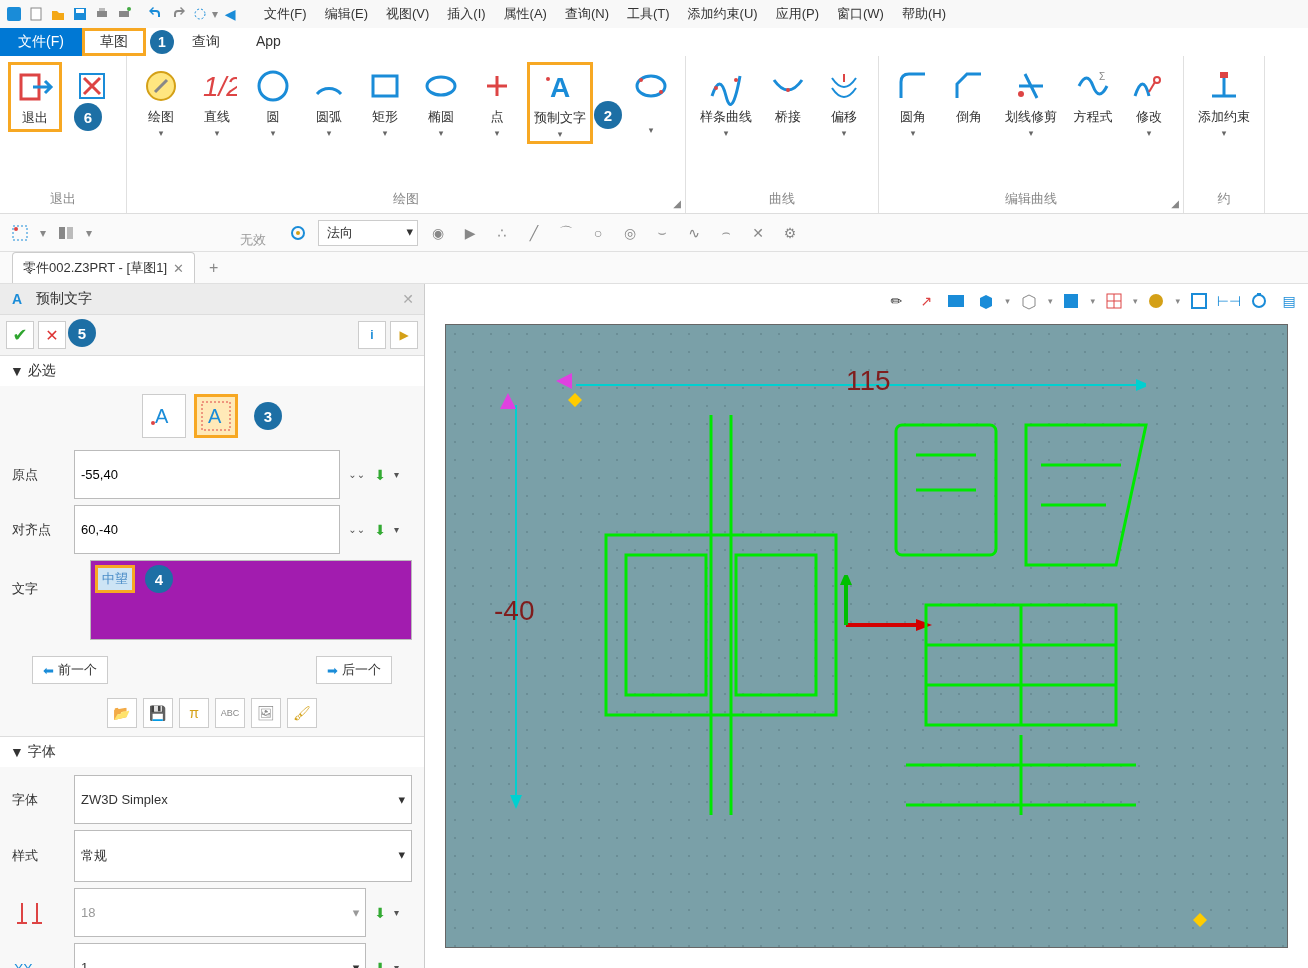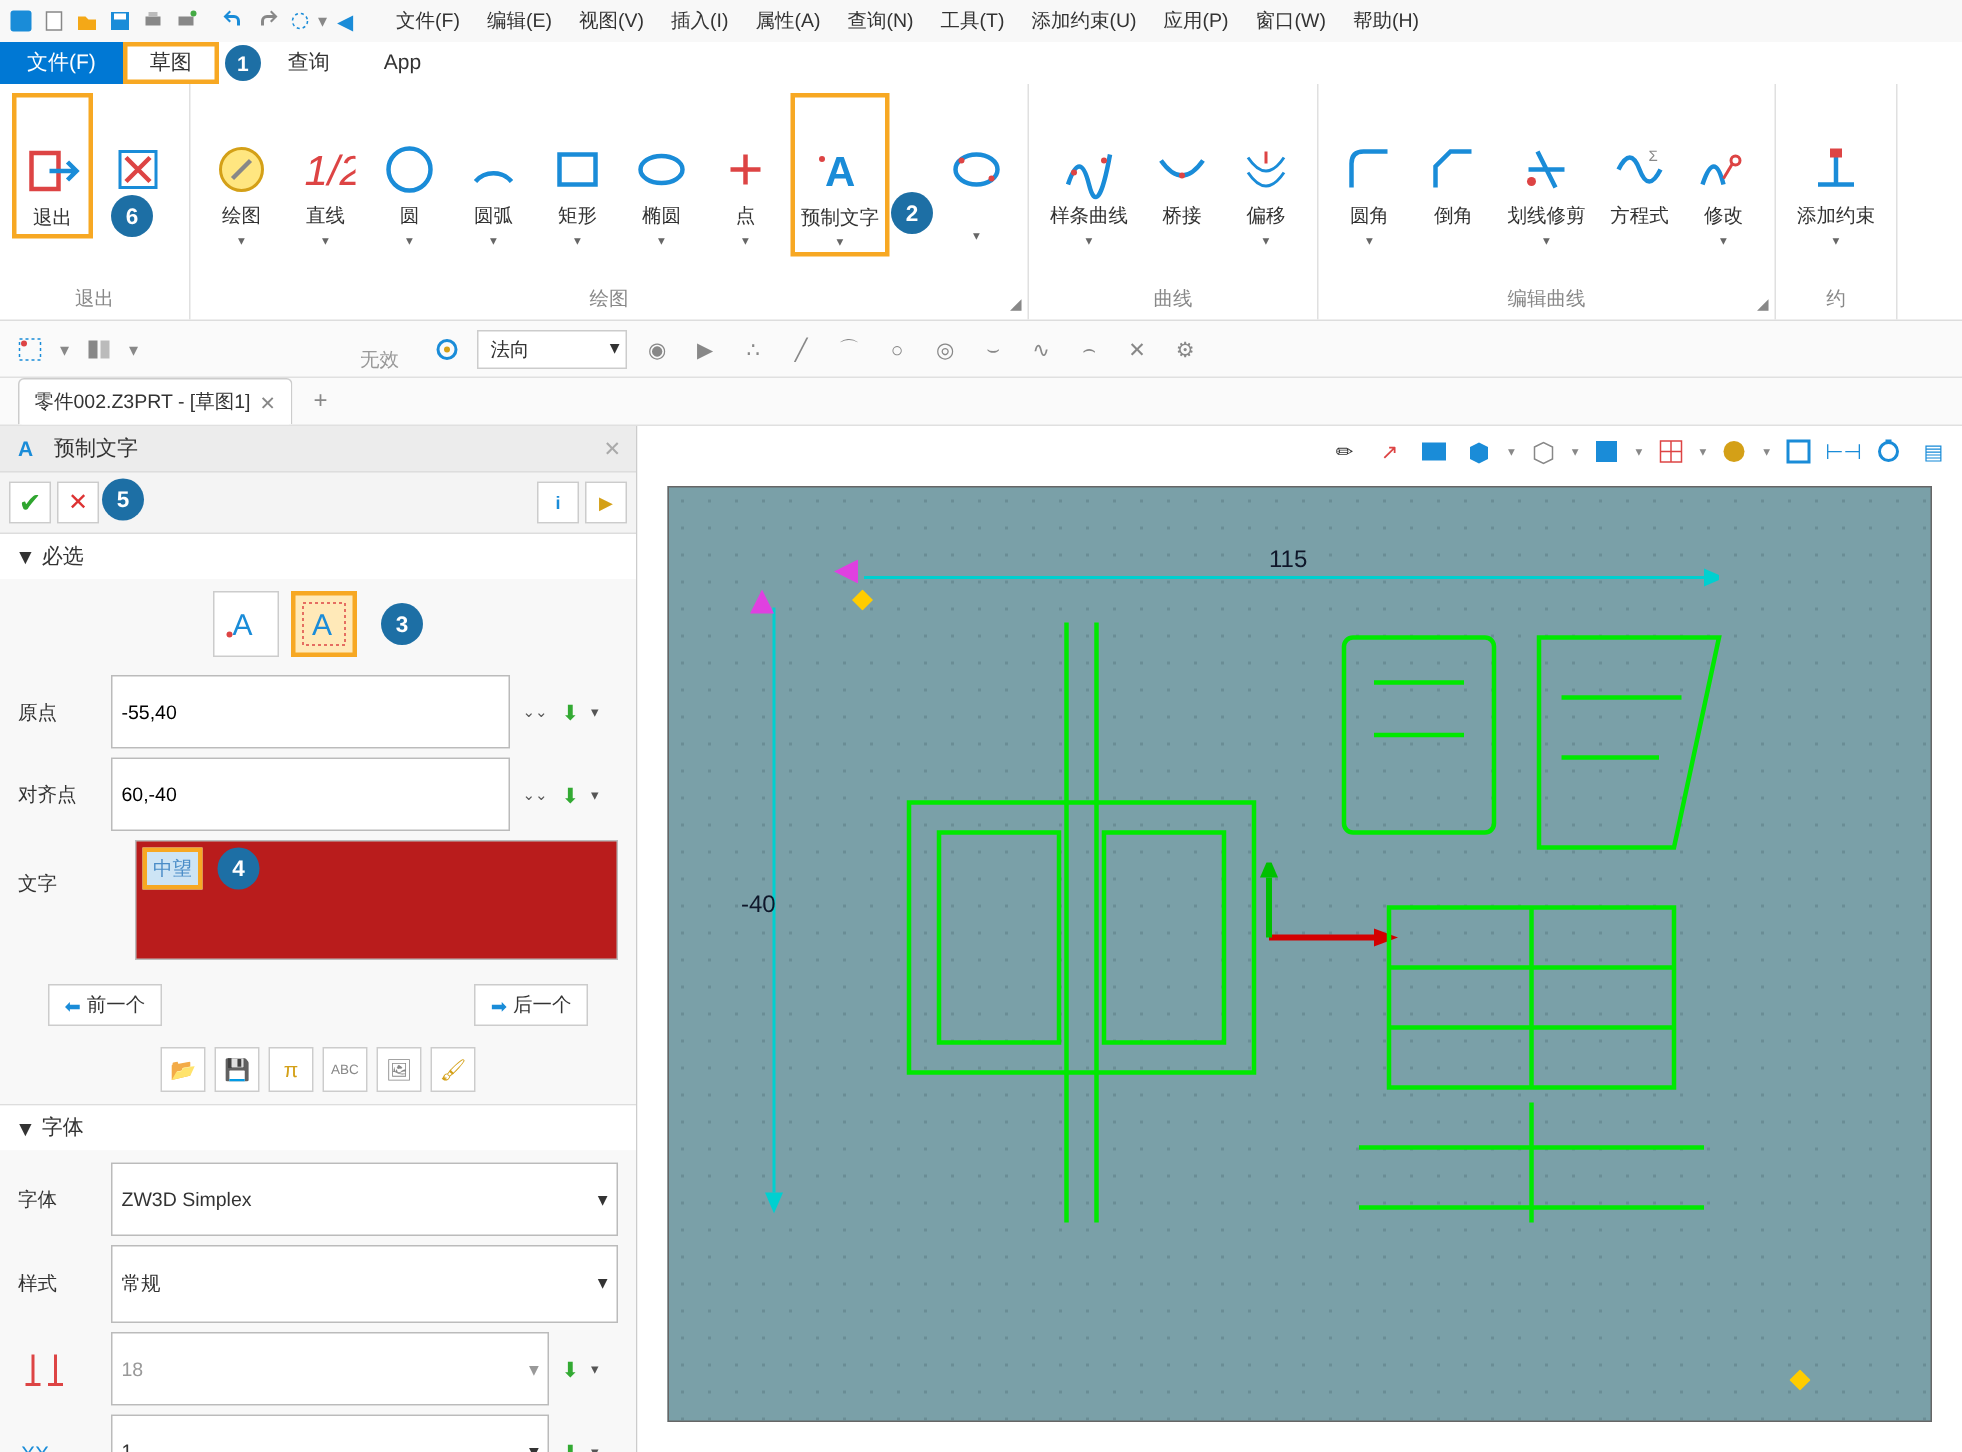--- a/index.html
+++ b/index.html
@@ -15,21 +15,21 @@
 .tabbar .tab { padding: 5px 18px; font-size: 14px; cursor: pointer; }
 .tabbar .tab.active { background: #0078d4; color: #fff; }
 .tabbar .tab.highlight { border: 3px solid #f7a823; padding: 2px 15px; }
 .tabbar .circle-num { width: 24px; height: 24px; border-radius: 50%; background: #1d6fa5; color: #fff; display: inline-flex; align-items: center; justify-content: center; font-size: 14px; font-weight: bold; margin-left: 4px; align-self: center; }
 
 
 .ribbon { height: 158px; background: #fff; border-bottom: 1px solid #ddd; display: flex; }
 .ribbon-group { border-right: 1px solid #e0e0e0; display: flex; flex-direction: column; padding: 6px 8px 2px; position: relative; }
 .ribbon-group .group-items { display: flex; gap: 4px; flex: 1; align-items: flex-start; }
 .ribbon-btn { display: flex; flex-direction: column; align-items: center; gap: 2px; padding: 4px 6px; min-width: 44px; cursor: pointer; position: relative; }
-.ribbon-btn .big-icon { width: 40px; height: 40px; display: flex; align-items: center; justify-content: center; margin-top: 27px; }
+.ribbon-btn .big-icon { width: 40px; height: 40px; display: flex; align-items: center; justify-content: center; }
 .ribbon-btn .btn-label { font-size: 13px; text-align: center; }
 .ribbon-btn .dd-arrow { font-size: 9px; color: #666; }
 .ribbon-group .group-label { text-align: center; font-size: 13px; color: #888; padding: 3px 0; }
 .ribbon-group .launcher { position: absolute; right: 4px; bottom: 4px; font-size: 10px; color: #888; }
 .highlight-box { border: 3px solid #f7a823; }
 .circle-num-abs { position: absolute; width: 28px; height: 28px; border-radius: 50%; background: #1d6fa5; color: #fff; display: flex; align-items: center; justify-content: center; font-size: 15px; font-weight: bold; z-index: 10; }
 
 
 .toolbar2 { height: 38px; background: #fafafa; border-bottom: 1px solid #e0e0e0; display: flex; align-items: center; padding: 0 8px; gap: 8px; }
 .toolbar2 .tb-icon { width: 24px; height: 24px; display: flex; align-items: center; justify-content: center; font-size: 14px; cursor: pointer; }
@@ -59,34 +59,34 @@
 .mode-row { display: flex; justify-content: center; gap: 8px; margin-bottom: 12px; align-items: center; }
 .mode-btn { width: 44px; height: 44px; border: 1px solid #ccc; background: #fff; display: flex; align-items: center; justify-content: center; cursor: pointer; }
 .mode-btn.hl { border: 3px solid #f7a823; background: #ffe9b8; }
 .field-row { display: flex; align-items: center; gap: 8px; margin-bottom: 6px; }
 .field-row .fld-label { width: 54px; font-size: 13px; }
 .field-row .fld-input { flex: 1; border: 1px solid #bbb; background: #fff; padding: 16px 6px; font-size: 13px; }
 .field-row .dd { width: 18px; font-size: 10px; color: #555; }
 .field-row .grn { color: #3a3; font-size: 14px; }
 .text-area-row { display: flex; gap: 24px; margin-bottom: 10px; align-items: flex-start; }
 .text-area-row .fld-label { width: 54px; font-size: 13px; padding-top: 20px; }
-.text-area-row .txt-box { flex: 1; border: 1px solid #bbb; background: #b91c1c; height: 80px; position: relative; }
+.text-area-row .txt-box { flex: 1; border: 1px solid #bbb; background: #a21caf; height: 80px; position: relative; }
 .txt-chip { position: absolute; top: 4px; left: 4px; border: 3px solid #f7a823; background: #cde4f5; color: #4a8cc7; padding: 2px 4px; font-size: 13px; }
 .nav-row { display: flex; justify-content: space-between; padding: 6px 20px; margin-bottom: 8px; }
 .nav-btn { border: 1px solid #ccc; background: #fff; padding: 4px 10px; display: flex; align-items: center; gap: 4px; font-size: 13px; cursor: pointer; }
 .icon-row { display: flex; justify-content: center; gap: 6px; }
 .icon-row .ir-btn { width: 30px; height: 30px; border: 1px solid #ccc; background: #fff; display: flex; align-items: center; justify-content: center; cursor: pointer; font-size: 14px; }
 
 
 .canvas-wrap { flex: 1; background: #fff; position: relative; }
 .canvas-toolbar { position: absolute; top: 6px; right: 8px; display: flex; gap: 8px; align-items: center; }
 .canvas-toolbar .ct-icon { width: 22px; height: 22px; display: flex; align-items: center; justify-content: center; font-size: 14px; cursor: pointer; }
 .canvas-area { position: absolute; top: 40px; left: 20px; right: 20px; bottom: 20px; background: #7aa0a8; border: 1px solid #666; }
 .dots { position: absolute; inset: 0; background-image: radial-gradient(#5a7a82 1px, transparent 1px); background-size: 18px 18px; opacity: 0.5; }
-.dim-label { position: absolute; color: #0f172a; font-size: 16px; background: transparent; }
+.dim-label { position: absolute; color: #7f1d1d; font-size: 28px; background: transparent; }
 .glyph-outline { position: absolute; border: 2px solid #00e800; background: transparent; }
 .arrow-svg { position: absolute; }
 
 
 svg { display: block; }
 </style>
 </head>
 <body>
 
 <div class="menubar">

